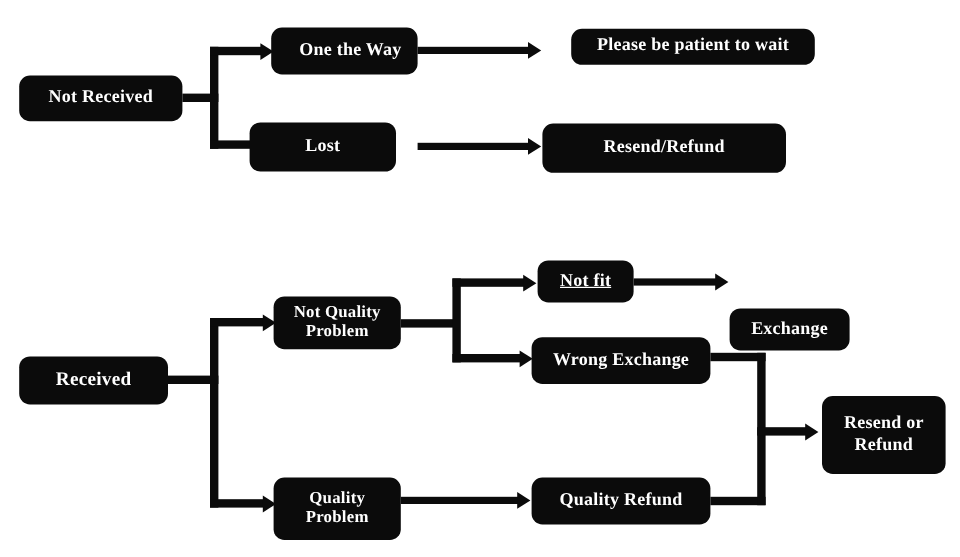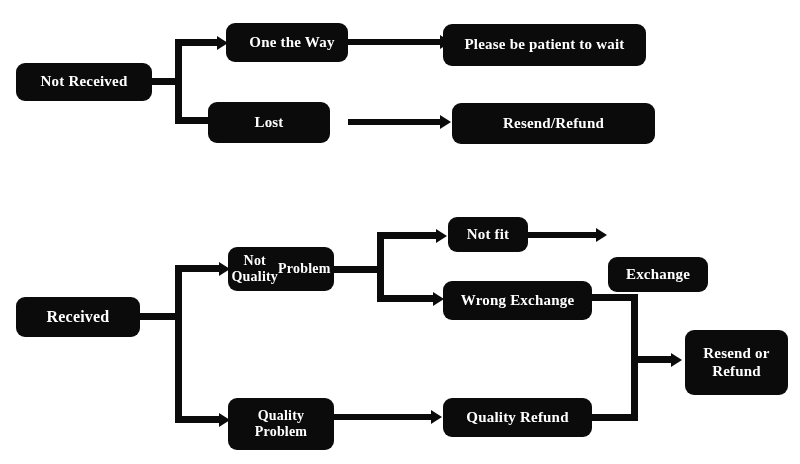--- a/index.html
+++ b/index.html
@@ -66,56 +66,56 @@
   <div class="node" style="left:226px; top:23px; width:122px; height:39px; font-size:15px;padding-left:16px;">One the Way</div>
 
   <div class="node" style="left:208px; top:102px; width:122px; height:41px; font-size:15px;">Lost</div>
 
   <div class="seg" style="left:348px; top:39px; width:94px; height:6px;"></div>
   <div class="arrowhead" style="left:440px; top:35px;"></div>
 
   <div class="seg" style="left:348px; top:119px; width:94px; height:6px;"></div>
   <div class="arrowhead" style="left:440px; top:115px;"></div>
 
-  <div class="node" style="left:443px; top:24px; width:203px; height:42px; font-size:15px;">Please be patient to wait</div>
+  <div class="node" style="left:476px; top:24px; width:203px; height:30px; font-size:15px;">Please be patient to wait</div>
 
   <div class="node" style="left:452px; top:103px; width:203px; height:41px; font-size:15px;">Resend/Refund</div>
 
   <div class="node" style="left:16px; top:297px; width:124px; height:40px; font-size:16px;">Received</div>
 
   <div class="seg" style="left:140px; top:313px; width:42px; height:7px;"></div>
 
   <div class="seg" style="left:175px; top:265px; width:7px; height:158px;"></div>
 
   <div class="seg" style="left:175px; top:265px; width:46px; height:7px;"></div>
   <div class="arrowhead" style="left:219px; top:261.5px;"></div>
 
   <div class="seg" style="left:175px; top:416px; width:46px; height:7px;"></div>
   <div class="arrowhead" style="left:219px; top:412.5px;"></div>
 
-  <div class="node" style="left:228px; top:247px; width:106px; height:44px; font-size:14px; flex-direction:row;">
+  <div class="node" style="left:228px; top:247px; width:106px; height:44px; font-size:14px; flex-direction:column;">
     <span>Not Quality</span>
     <span>Problem</span>
   </div>
 
   <div class="node" style="left:228px; top:398px; width:106px; height:52px; font-size:14px; flex-direction:column;">
     <span>Quality</span>
     <span>Problem</span>
   </div>
 
   <div class="seg" style="left:334px; top:266px; width:44px; height:7px;"></div>
   <div class="seg" style="left:377px; top:232px; width:7px; height:70px;"></div>
 
   <div class="seg" style="left:377px; top:232px; width:61px; height:7px;"></div>
   <div class="arrowhead" style="left:436px; top:228.5px;"></div>
 
   <div class="seg" style="left:377px; top:295px; width:58px; height:7px;"></div>
   <div class="arrowhead" style="left:433px; top:291.5px;"></div>
 
-  <div class="node" style="left:448px; top:217px; width:80px; height:35px; font-size:15px;">Not fit</div>
+  <div class="node" style="left:448px; top:217px; width:80px; height:35px; font-size:15px;text-decoration:underline;">Not fit</div>
 
   <div class="seg" style="left:528px; top:232px; width:69px; height:6px;"></div>
   <div class="arrowhead" style="left:596px; top:228px;"></div>
 
   <div class="node" style="left:608px; top:217px; width:100px; height:35px; font-size:15px;margin-top:40px;">Exchange</div>
 
   <div class="node" style="left:443px; top:281px; width:149px; height:39px; font-size:15px;">Wrong Exchange</div>
 
   <div class="node" style="left:443px; top:398px; width:149px; height:39px; font-size:15px;">Quality Refund</div>
 

